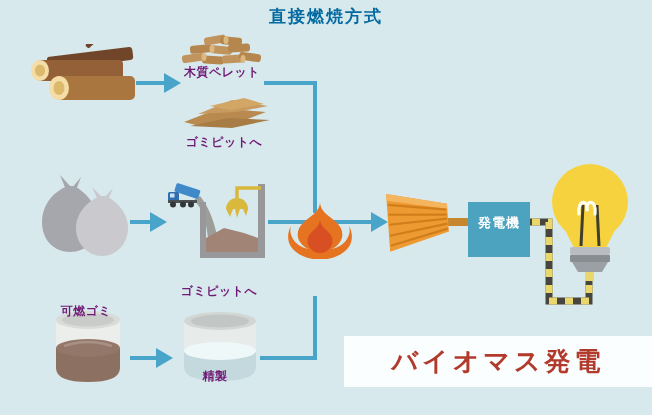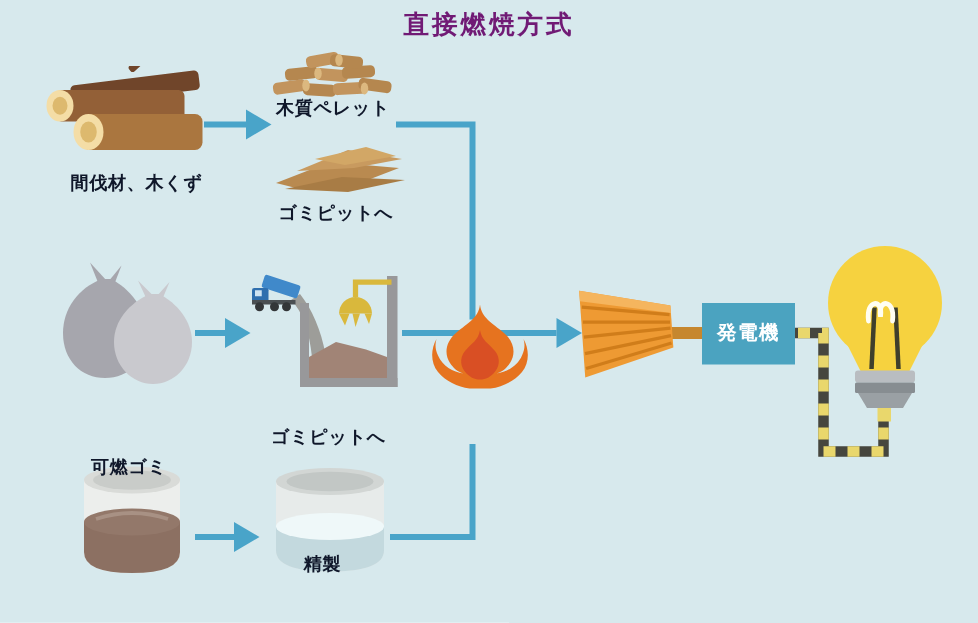--- a/index.html
+++ b/index.html
@@ -1,23 +1,23 @@
 <!DOCTYPE html>
 <html><head>
 <meta charset="utf-8">
 <style>
   html,body{margin:0;padding:0;}
   body{font-family:"DejaVu Sans","Liberation Sans",sans-serif;}
   .canvas{position:relative;width:652px;height:415px;background:#d7e9ed;overflow:hidden;}
   .abs{position:absolute;}
   .lines{left:0;top:0;z-index:1;}
   .icon{z-index:2;}
-  .lbl{z-index:3;font-size:12px;font-weight:600;color:#0f172a;text-align:center;letter-spacing:0.5px;line-height:15px;}
-  .title{left:0;top:5px;width:652px;text-align:center;font-size:17px;font-weight:700;color:#701a75;letter-spacing:2px;z-index:3;}
-  .generator{left:468px;top:202px;width:62px;height:41px;background:#4ba3c0;z-index:2;
+  .lbl{z-index:3;font-size:12px;font-weight:600;color:#701a75;text-align:center;letter-spacing:0.5px;line-height:15px;}
+  .title{left:0;top:5px;width:652px;text-align:center;font-size:17px;font-weight:700;color:#0369a1;letter-spacing:2px;z-index:3;}
+  .generator{left:468px;top:202px;width:62px;height:55px;background:#4ba3c0;z-index:2;
              color:#ffffff;font-size:13px;font-weight:700;text-align:center;line-height:41px;letter-spacing:1px;}
   .banner{left:344px;top:336px;width:308px;height:51px;background:rgba(252,255,255,0.95);z-index:3;
           text-align:center;line-height:51px;font-family:"DejaVu Serif","Liberation Serif",serif;
           font-size:26px;font-weight:700;color:#b23a2c;letter-spacing:4px;}
 </style>
 </head>
 <body>
 
 <div class="canvas">
 
@@ -47,21 +47,20 @@
       <rect x="22" y="8" width="86" height="13" rx="3" fill="#70452a"></rect>
       <rect x="62" y="-2" width="14" height="5" rx="2" fill="#70452a" transform="rotate(-35 66 0)"></rect>
     </g>
     <rect x="12" y="16" width="86" height="21" rx="4" fill="#936037"></rect>
     <ellipse cx="15" cy="26.5" rx="9" ry="10.5" fill="#f4dda6"></ellipse>
     <ellipse cx="15" cy="26.5" rx="5" ry="6" fill="#ddb96e"></ellipse>
     <rect x="30" y="32" width="80" height="24" rx="5" fill="#aa763f"></rect>
     <ellipse cx="34" cy="44" rx="10" ry="12" fill="#f4dda6"></ellipse>
     <ellipse cx="34" cy="44" rx="5.5" ry="7" fill="#ddb96e"></ellipse>
   </svg>
-  <div class="abs lbl" style="left:30px;top:115px;width:122px;">間伐材、木くず</div>
 
   <svg class="abs icon" style="left:176px;top:34px;" width="90" height="32" viewBox="0 0 90 32">
     <g fill="#c2945d">
       <rect x="6" y="20" width="22" height="8" rx="3" transform="rotate(-8 17 24)"></rect>
       <rect x="26" y="22" width="22" height="8" rx="3" fill="#b5874f" transform="rotate(4 37 26)"></rect>
       <rect x="46" y="21" width="22" height="8" rx="3" transform="rotate(-3 57 25)"></rect>
       <rect x="63" y="19" width="22" height="8" rx="3" fill="#b5874f" transform="rotate(8 74 23)"></rect>
       <rect x="14" y="11" width="22" height="8" rx="3" fill="#b5874f" transform="rotate(-6 25 15)"></rect>
       <rect x="34" y="12" width="22" height="8" rx="3" transform="rotate(5 45 16)"></rect>
       <rect x="52" y="10" width="22" height="8" rx="3" fill="#b5874f" transform="rotate(-4 63 14)"></rect>
@@ -177,14 +176,17 @@
     <path d="M2,10 L2,56 Q2,70 38,70 Q74,70 74,56 L74,10 Z" fill="#e7ebea"></path>
     <ellipse cx="38" cy="10" rx="36" ry="9" fill="#d2d6d4"></ellipse>
     <ellipse cx="38" cy="10" rx="29" ry="6.5" fill="#c2c7c5"></ellipse>
     <path d="M2,40 L2,56 Q2,70 38,70 Q74,70 74,56 L74,40 Z" fill="#c3d9de"></path>
     <ellipse cx="38" cy="40" rx="36" ry="9" fill="#eff8f9"></ellipse>
   </svg>
   <div class="abs lbl" style="left:165px;top:369px;width:100px;">精製</div>
 
   <div class="abs title">直接燃焼方式</div>
 
+  <div class="abs banner">
+    <span>バイオマス発電</span>
+  </div>
 
 </div>
 
 </body></html>

